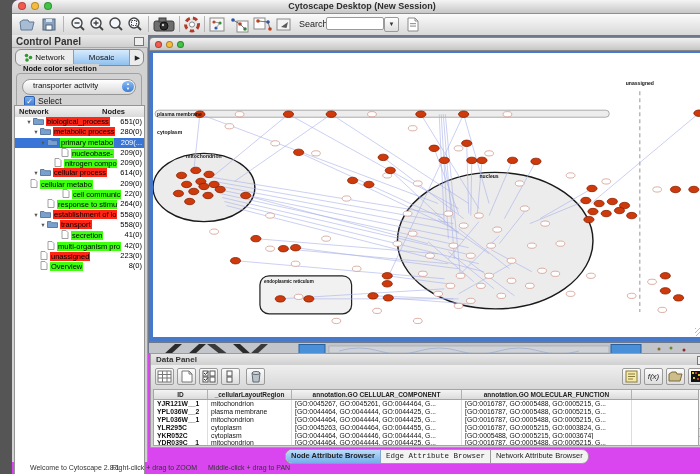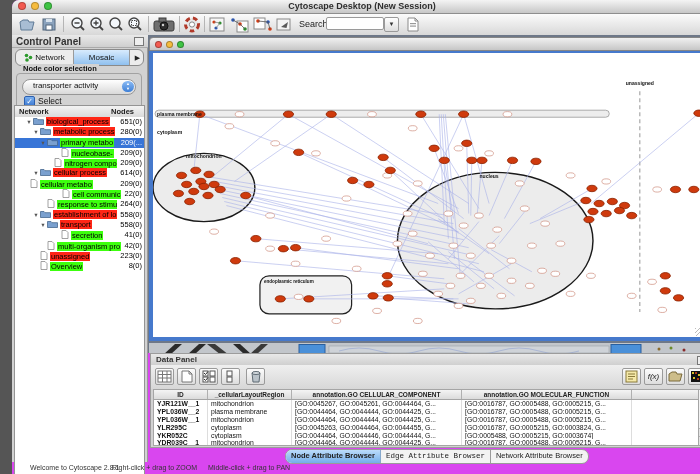--- a/index.html
+++ b/index.html
@@ -44,21 +44,21 @@
   #dd-stepper{right:1px;top:1px;width:12px;height:11px;border-radius:6px;
     background:linear-gradient(#8cbcf5,#3e7fd6);color:#fff;font-size:4px;line-height:5px;text-align:center;}
   #select-nodes-row{left:12px;top:61px;height:10px;}
   #select-nodes-box{left:0;top:0;width:9px;height:9px;border-radius:2px;
     background:linear-gradient(#7ab0f0,#3a77d0);border:1px solid #2c5fae;color:#fff;font-size:8px;line-height:9px;text-align:center;}
   #select-nodes-label{left:14px;top:0;font-size:8.5px;color:#111;}
   #tree-box{left:2px;top:70px;width:131px;height:384px;border:1px solid #949494;background:#fff;box-sizing:border-box;overflow:hidden;}
   #tree-header{left:0;top:0;width:100%;height:11px;background:linear-gradient(#f3f3f3,#dadada);
     border-bottom:1px solid #aaa;font-size:7.5px;font-weight:bold;color:#222;}
   #tree-col-network{left:4px;top:1px;}
-  #tree-col-nodes{right:10px;top:1px;}
+  #tree-col-nodes{right:19px;top:1px;}
   #tree-body{left:0;top:11px;width:100%;}
   .tree-row{position:relative;height:10.3px;line-height:10.3px;white-space:nowrap;overflow:hidden;background:#fff;font-size:7.5px;color:#000;}
   .tree-row.selected{background:#3875d7;}
   .tree-row .tri{display:inline-block;width:8px;font-size:5.5px;color:#555;text-align:center;}
   .tree-row .ticon{display:inline-block;vertical-align:-1px;margin-right:2px;}
   .tree-row .tlabel{padding:0 1px;}
   .hl-green{background:#3dff0e;}
   .hl-red{background:#ff2616;}
   .tree-row .count{position:absolute;right:2px;top:0;background:inherit;padding-left:3px;}
   .tree-row.selected .count{color:#fff;}

